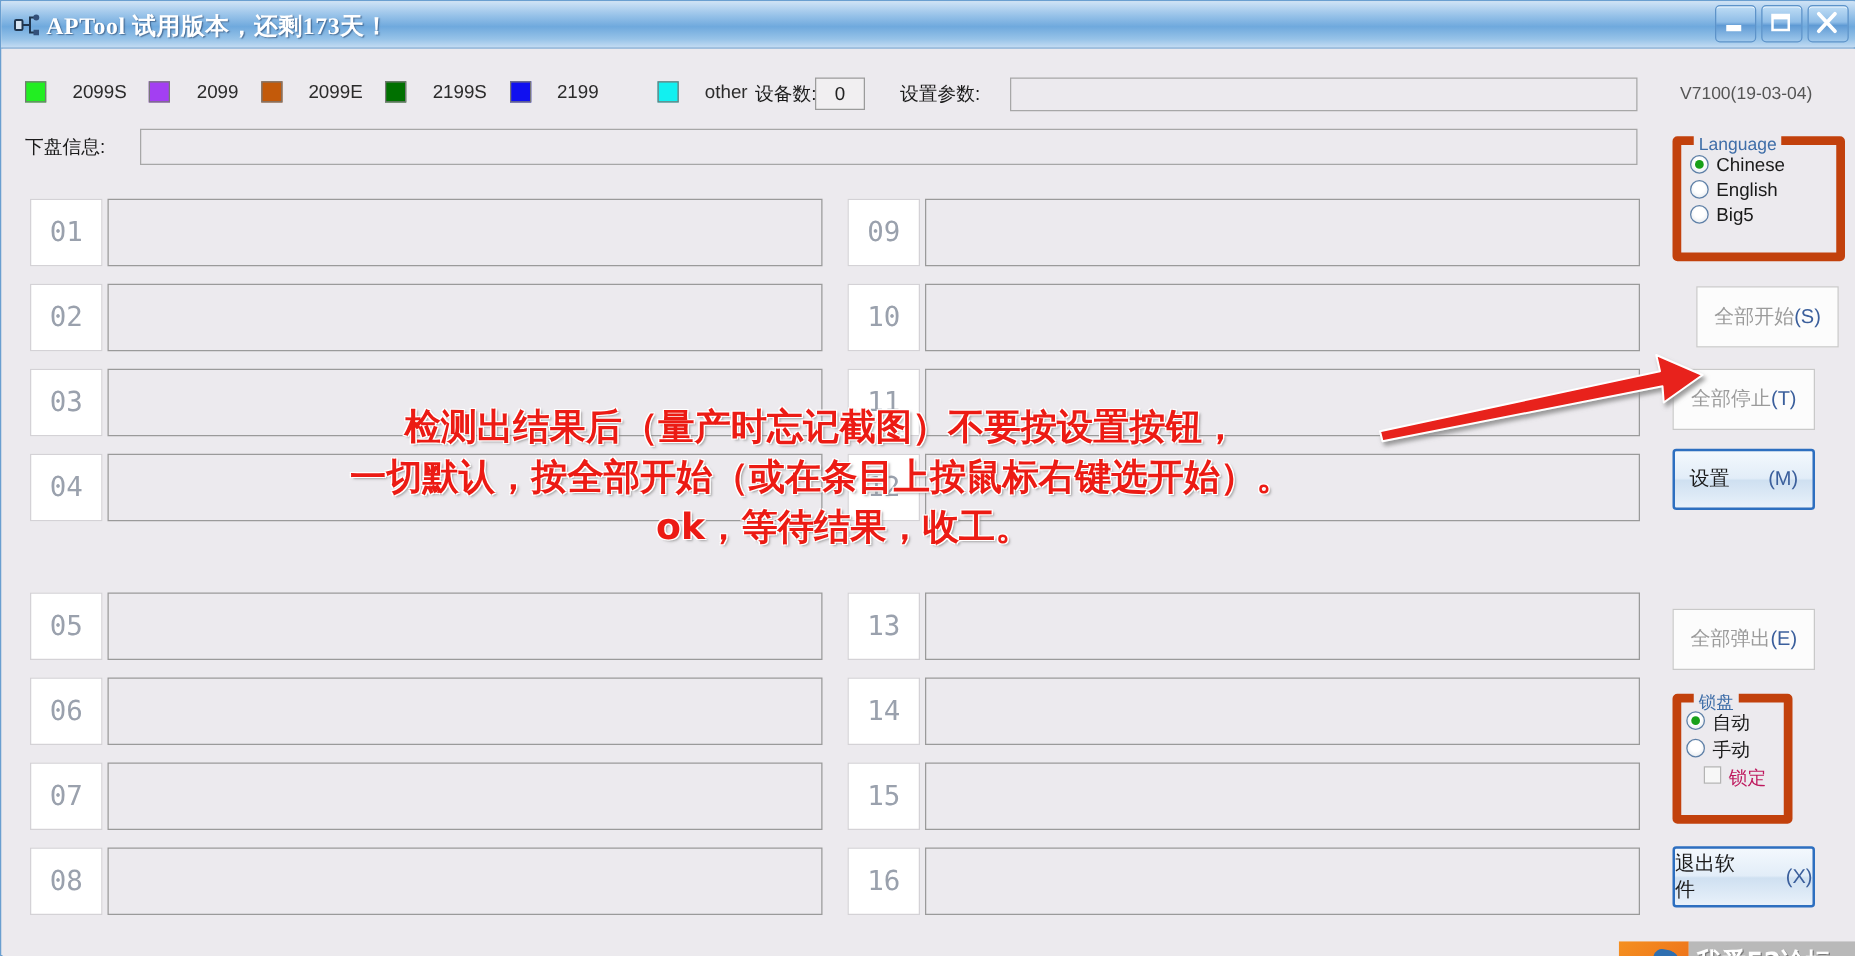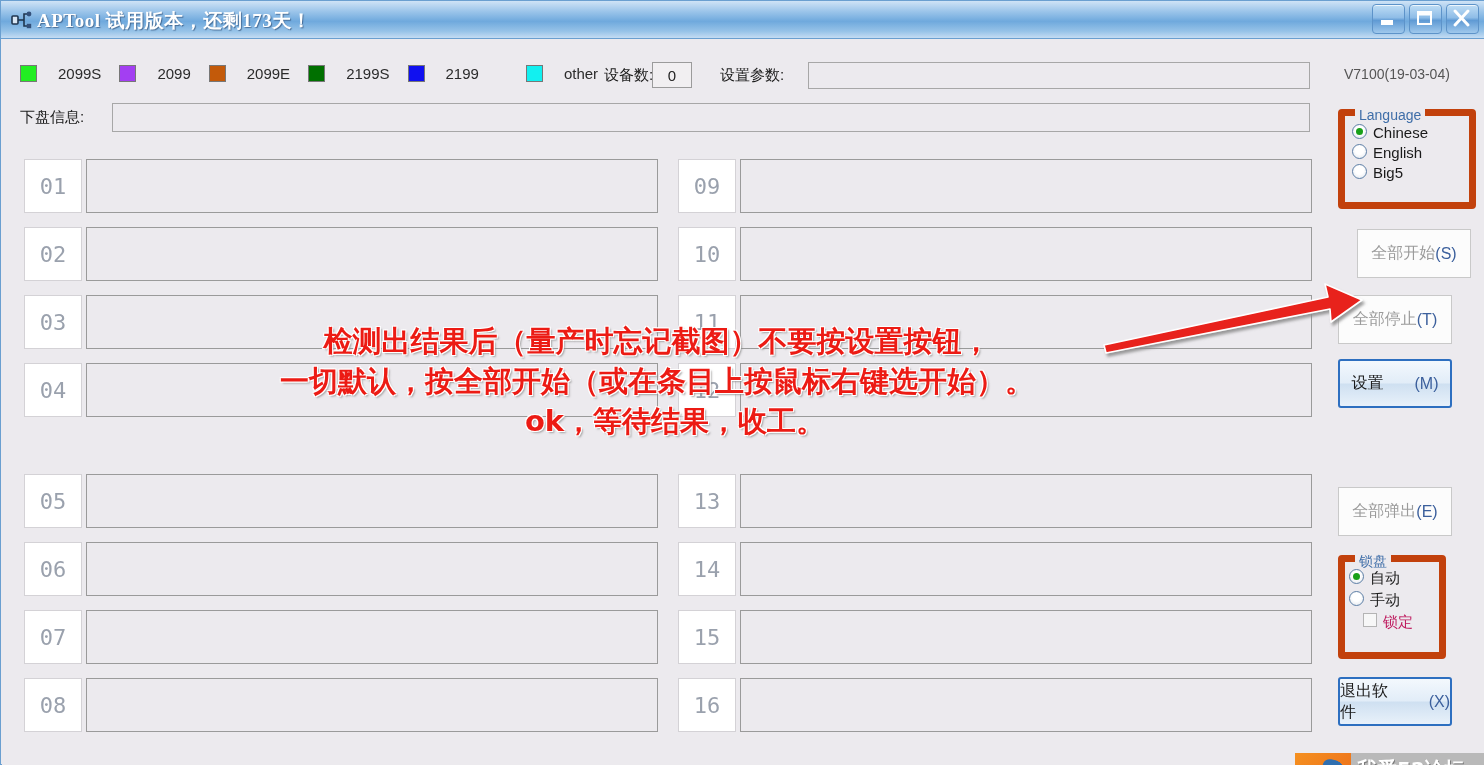--- a/index.html
+++ b/index.html
@@ -352,21 +352,21 @@
     </div>
     <div class="btn primary" style="left:1336px; top:320px;">
       <span>设置</span>
         <span class="mn">(M)</span>
     </div>
     <div class="btn" style="left:1336px; top:448px;">
       <span>全部弹出</span>
         <span class="mn">(E)</span>
     </div>
 
-    <div class="group" style="left:1336px; top:516px; width:108px; height:104px;">
+    <div class="group" style="left:1336px; top:516px; width:96px; height:104px;">
       <span class="group-title">锁盘</span>
       <div class="radio-row" style="margin-top:7px; margin-left:4px;">
         <span class="radio on"></span>
         <span class="radio-lb">自动</span>
       </div>
       <div class="radio-row" style="margin-left:4px;">
         <span class="radio"></span>
         <span class="radio-lb">手动</span>
       </div>
       <div class="radio-row" style="margin-left:18px;">

